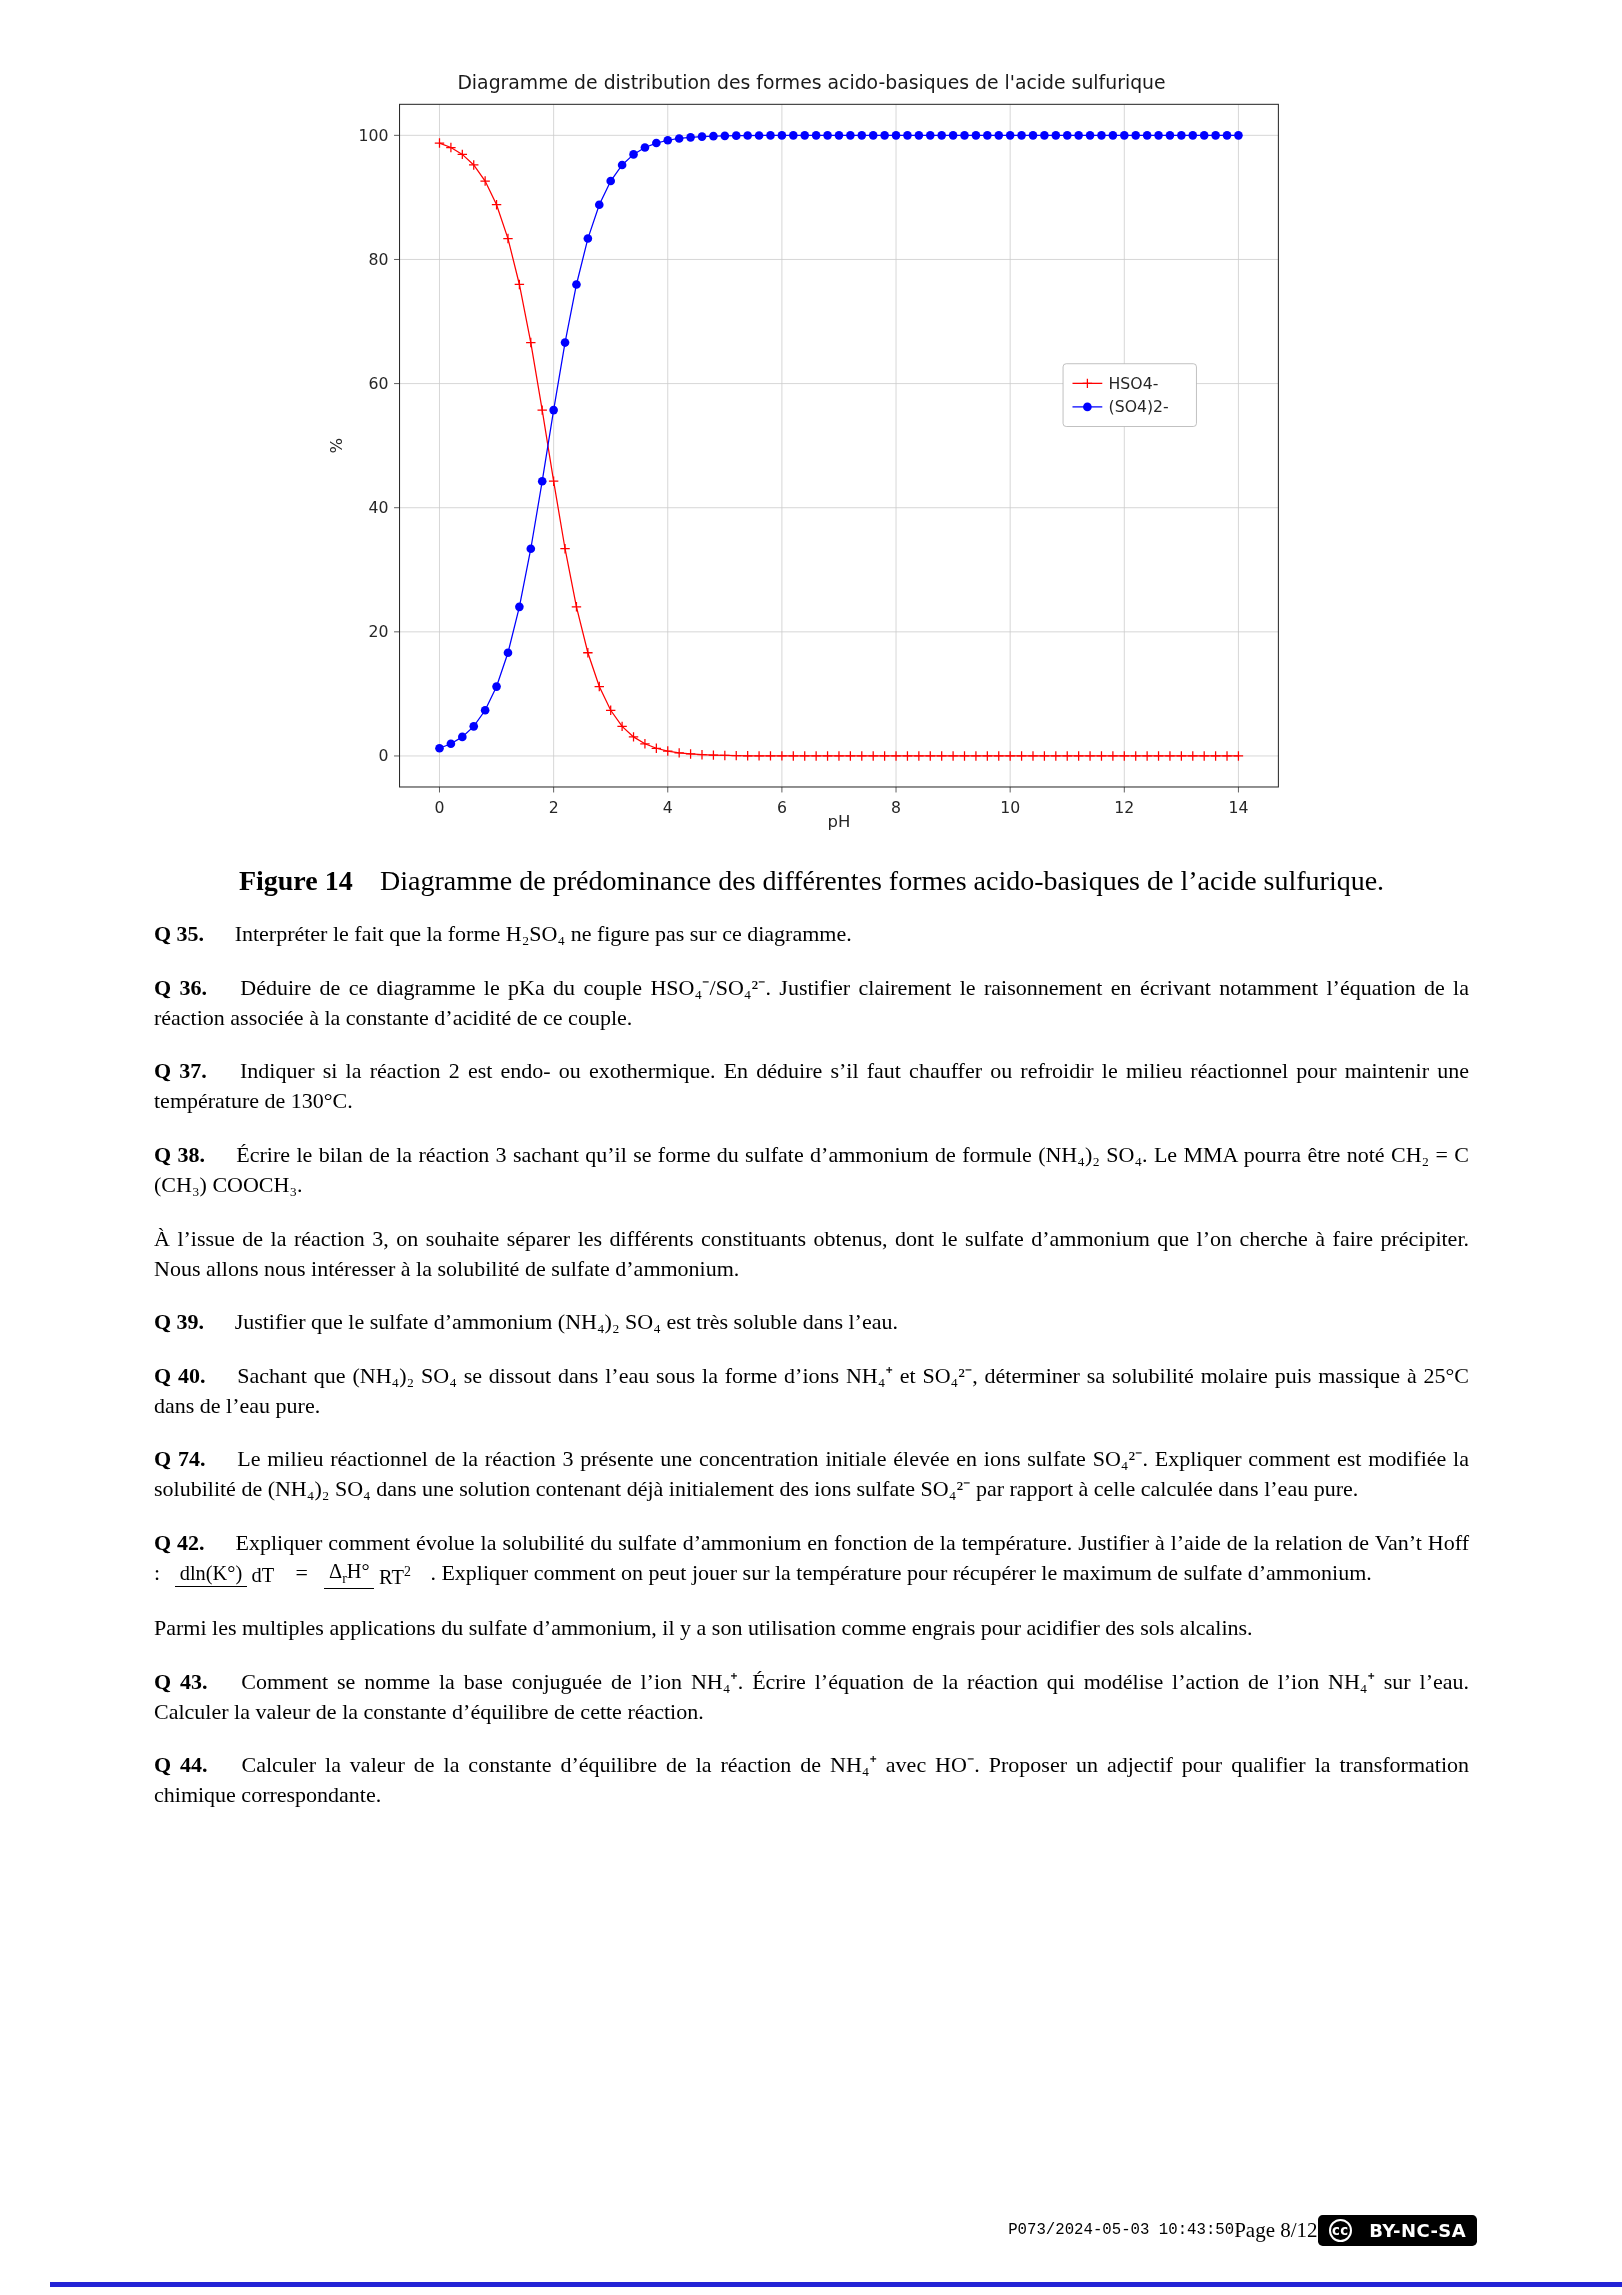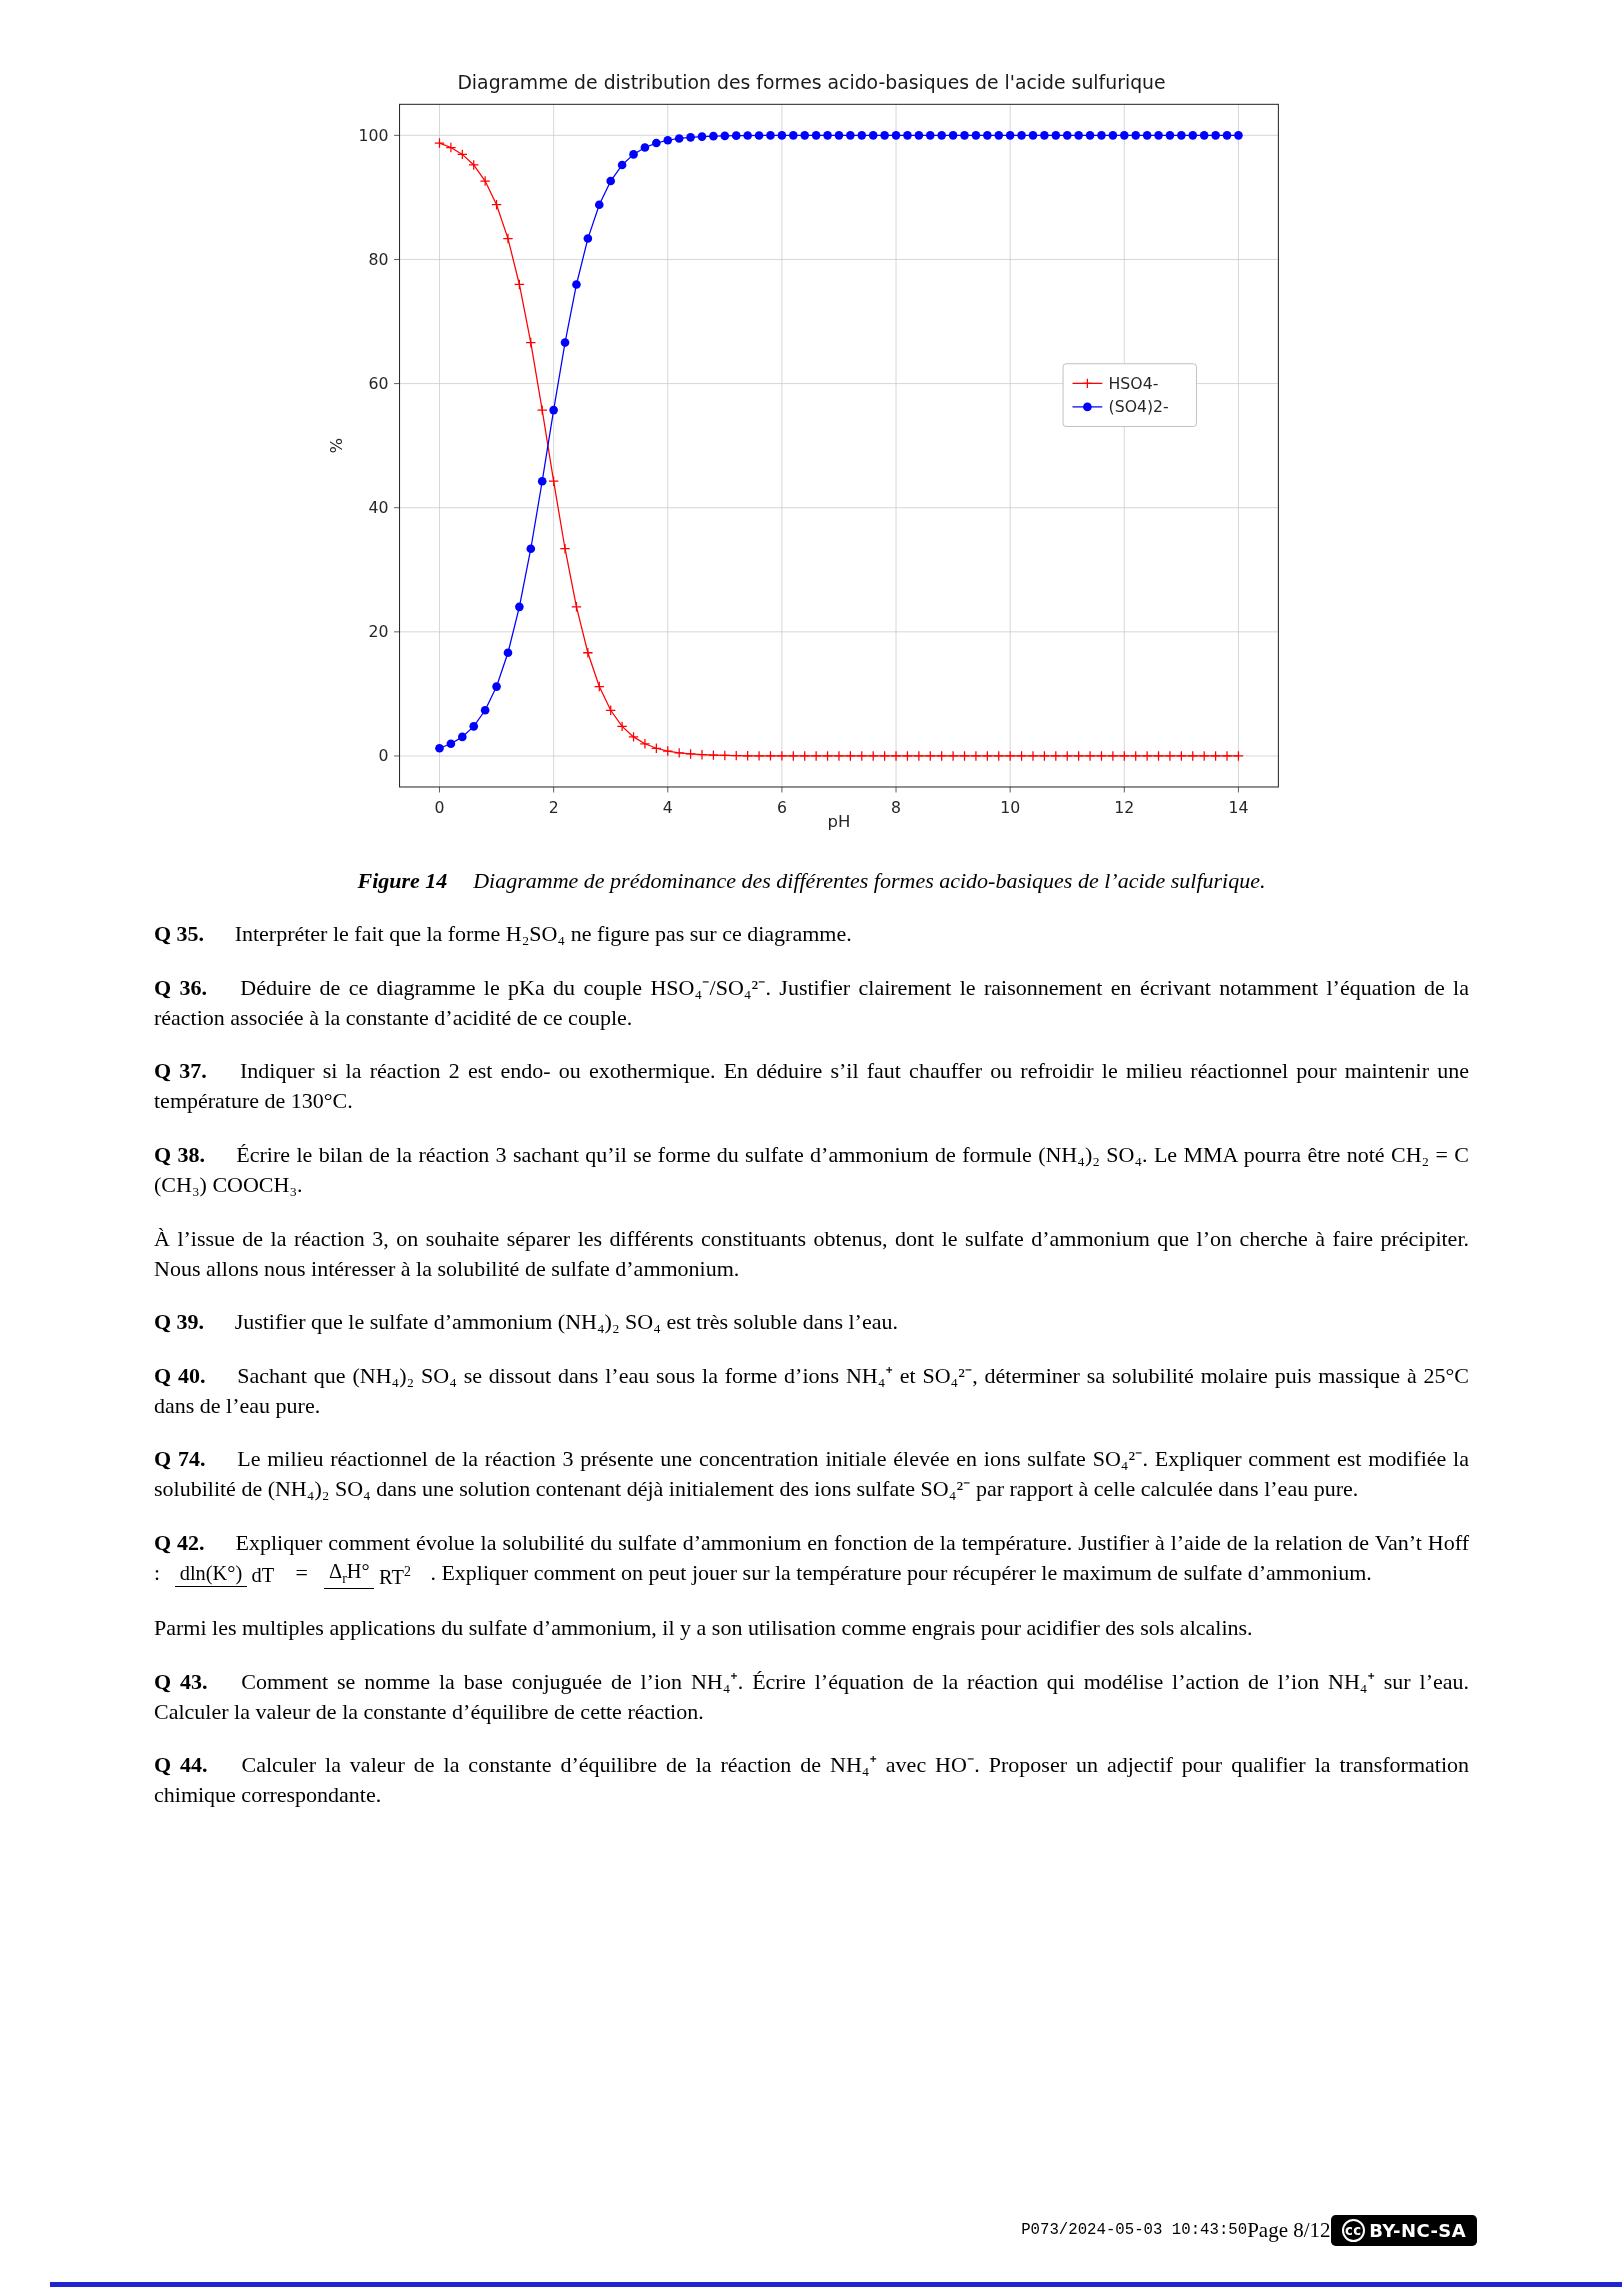--- a/index.html
+++ b/index.html
@@ -14,21 +14,21 @@
     color:#000;
   }
   .chart-figure{margin:0;text-align:center;}
   .chart-figure svg{display:inline-block;}
   .tick{font:20px "DejaVu Sans", sans-serif;fill:#262626;}
   .ctitle{font:24px "DejaVu Sans", sans-serif;fill:#1a1a1a;}
   .alabel{font:21px "DejaVu Sans", sans-serif;fill:#262626;}
 
   .caption{
     margin:23.6px 31px 6.3px 31px;
-    font-size:22px;line-height:30px;text-align:center;font-style:italic;
+    font-size:28px;line-height:30px;text-align:center;
   }
   .caption .cap-label{font-weight:bold;margin-right:20.4px;}
 
   .body-par{
     margin:23.6px 0 0 0;
     font-size:22px;line-height:30px;
     text-align:justify;
   }
   .qlabel{font-weight:bold;margin-right:25px;}
   .section-heading{
@@ -48,21 +48,21 @@
   .ssup{vertical-align:super;font-size:0.68em;}
 
   .footer{
     position:absolute;left:154px;right:146px;bottom:49px;
     display:flex;align-items:center;justify-content:flex-end;
   }
   .footer .stamp{font-family:"Liberation Mono", monospace;font-size:15.7px;}
   .footer .pageno{font-size:21px;font-family:"Liberation Serif", serif;}
   .cc-badge{
     background:#000;color:#fff;
-    display:inline-flex;align-items:center;gap:4px;
+    display:inline-flex;align-items:center;gap:17px;
     padding:3.9px 11px;border-radius:4.7px;
     font-family:"DejaVu Sans", sans-serif;font-weight:bold;font-size:18px;
     letter-spacing:0.4px;
   }
   .cc-circle{
     width:23.6px;height:23.6px;border:2px solid #fff;border-radius:50%;
     display:flex;align-items:center;justify-content:center;
     font-size:13.3px;font-weight:bold;box-sizing:border-box;
   }
   .bottom-border{

